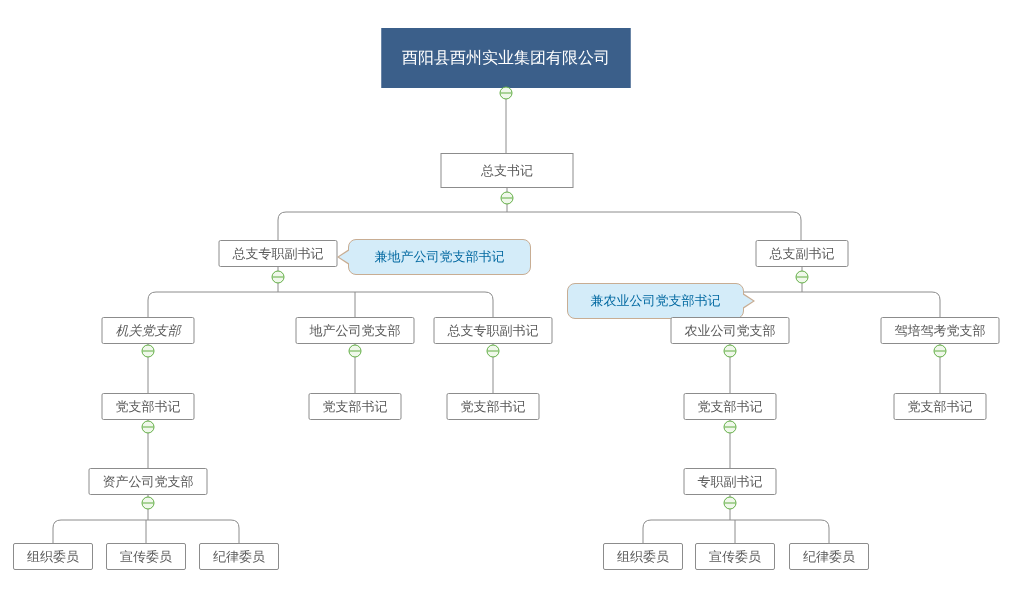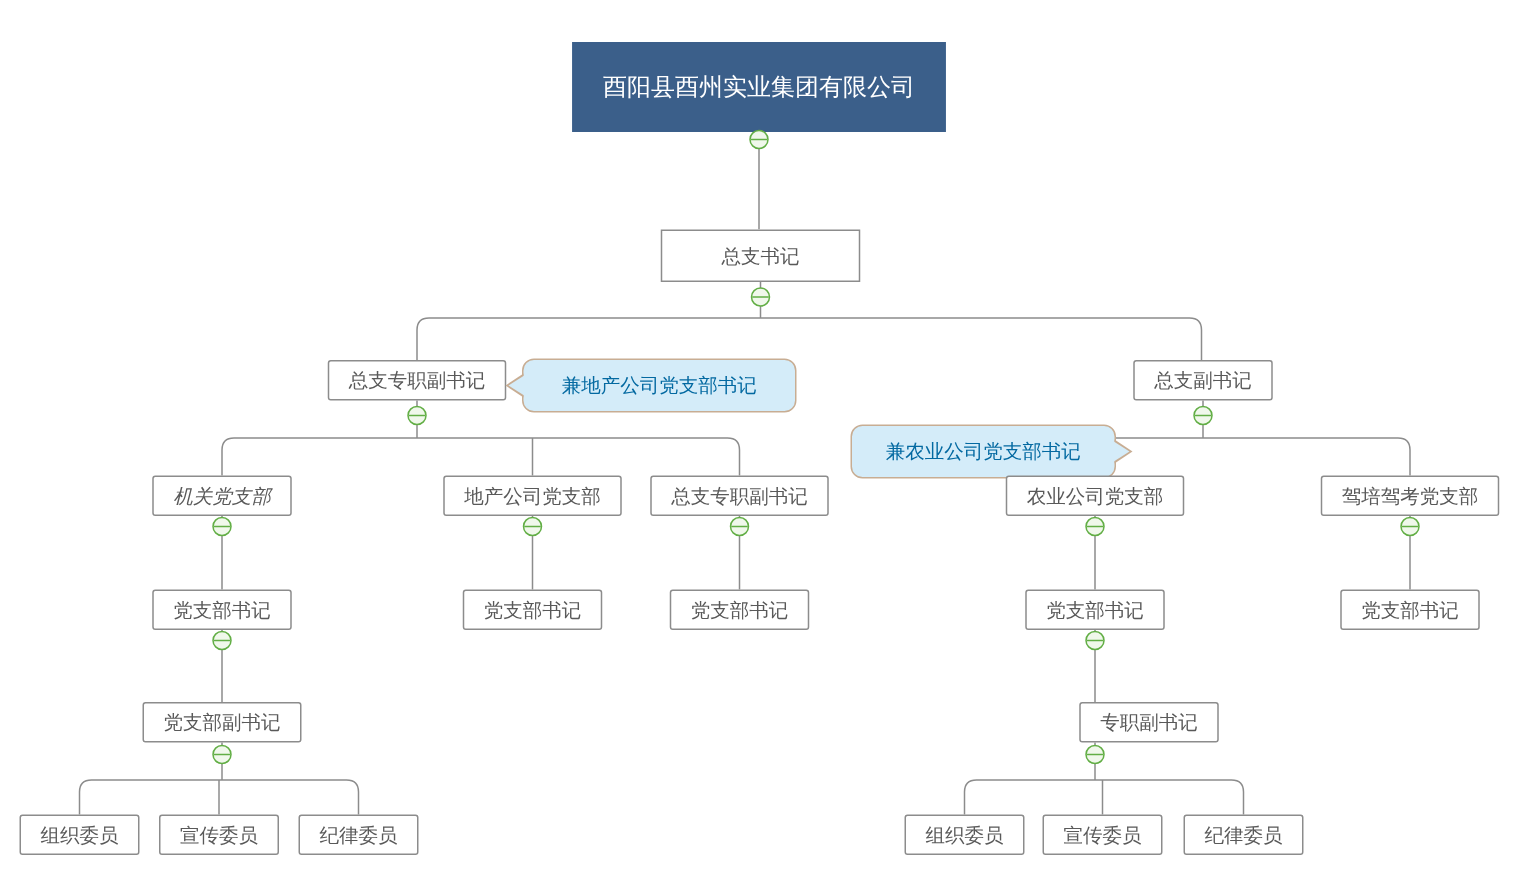--- a/index.html
+++ b/index.html
@@ -94,22 +94,22 @@
   <div class="node" style="left:493px;top:317px;">总支专职副书记</div>
   <div class="node" style="left:730px;top:317px;">农业公司党支部</div>
   <div class="node" style="left:940px;top:317px;">驾培驾考党支部</div>
 
   <div class="node" style="left:148px;top:393px;">党支部书记</div>
   <div class="node" style="left:355px;top:393px;">党支部书记</div>
   <div class="node" style="left:493px;top:393px;">党支部书记</div>
   <div class="node" style="left:730px;top:393px;">党支部书记</div>
   <div class="node" style="left:940px;top:393px;">党支部书记</div>
 
-  <div class="node" style="left:148px;top:468px;">党支部副书记</div>
-  <div class="node" style="left:730px;top:468px;margin-left:36px;">专职副书记</div>
+  <div class="node" style="left:148px;top:468px;">资产公司党支部</div>
+  <div class="node" style="left:730px;top:468px;">专职副书记</div>
 
   <div class="node" style="left:53px;top:543px;">组织委员</div>
   <div class="node" style="left:146px;top:543px;">宣传委员</div>
   <div class="node" style="left:239px;top:543px;">纪律委员</div>
   <div class="node" style="left:643px;top:543px;">组织委员</div>
   <div class="node" style="left:735px;top:543px;">宣传委员</div>
   <div class="node" style="left:829px;top:543px;">纪律委员</div>
 
   <div class="collapse" style="left:506px;top:93px;"></div>
   <div class="collapse" style="left:507px;top:198px;"></div>

